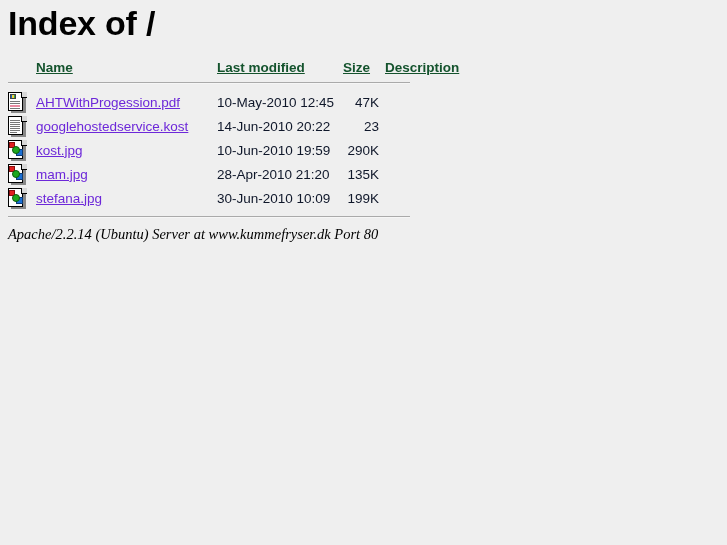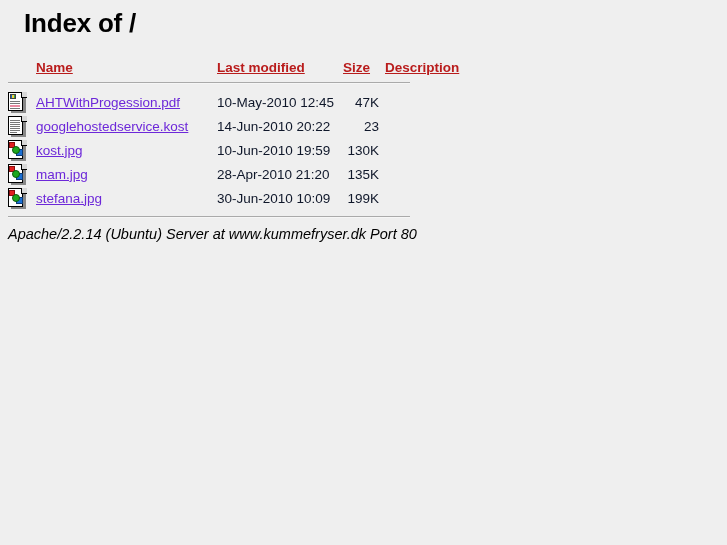--- a/index.html
+++ b/index.html
@@ -16,24 +16,24 @@
     overflow: hidden;
   }
 
   .page {
     padding: 8px;
     box-sizing: border-box;
   }
 
   h1.page-title {
     font-family: "Liberation Sans", "DejaVu Sans", sans-serif;
-    font-size: 26px;
+    font-size: 34px;
     font-weight: bold;
     line-height: 30px;
-    margin: 0 0 18px 16px;
+    margin: 0 0 18px 0;
     padding: 0;
     letter-spacing: -0.2px;
   }
 
   
   table.index-listing {
     border-collapse: collapse;
     border-spacing: 0;
     font-family: "Liberation Sans", "DejaVu Sans", sans-serif;
     font-size: 13.5px;
@@ -55,21 +55,21 @@
   .col-size   { width: 36px; text-align: right !important; padding-right: 6px !important; }
   .col-desc   { width: 80px; }
 
   thead th {
     height: 22px;
     font-weight: normal;
   }
   thead th.col-size { text-align: left !important; }
 
   .col-header-link {
-    color: #b91c1c;
+    color: #14532d;
     text-decoration: underline;
     font-weight: bold;
     cursor: pointer;
   }
 
   tr.divider-row td {
     padding: 0 !important;
   }
   .hr-line {
     border: 0;
@@ -190,21 +190,21 @@
     top: 10px;
     width: 7px;
     height: 7px;
     background: #1a6fd4;
     border: 1px solid #0d3a73;
     box-sizing: border-box;
   }
 
   
   .server-signature {
-    font-family: Liberation Sans, sans-serif;
+    font-family: Liberation Serif, serif;
     font-style: italic;
     font-size: 14.5px;
     color: #000;
     margin: 0;
     padding: 0;
   }
 </style>
 </head>
 <body>
 
@@ -290,21 +290,21 @@
             <span class="fold"></span>
             <span class="sq-red"></span>
             <span class="wedge-blue"></span>
             <span class="circ-green"></span>
           </span>
         </td>
         <td class="col-name">
           <span class="file-link">kost.jpg</span>
         </td>
         <td class="col-date cell-date">10-Jun-2010 19:59</td>
-        <td class="col-size cell-size">130K</td>
+        <td class="col-size cell-size">290K</td>
         <td class="col-desc"></td>
       </tr>
 
       <tr class="file-row">
         <td class="col-icon">
           <span class="fileicon icon-image">
             <span class="shadow"></span>
             <span class="sheet"></span>
             <span class="fold"></span>
             <span class="sq-red"></span>

